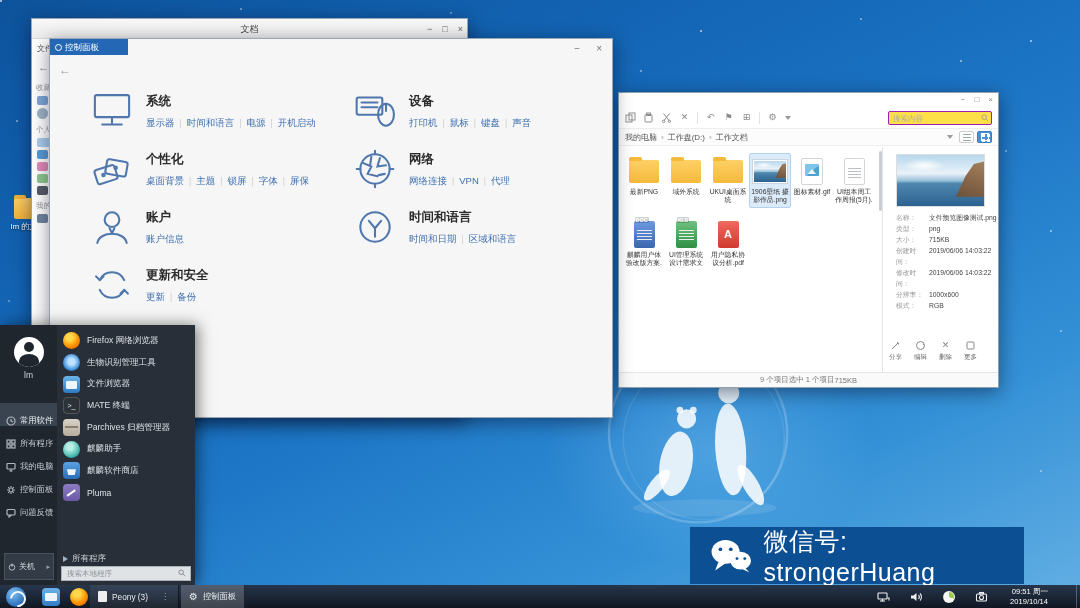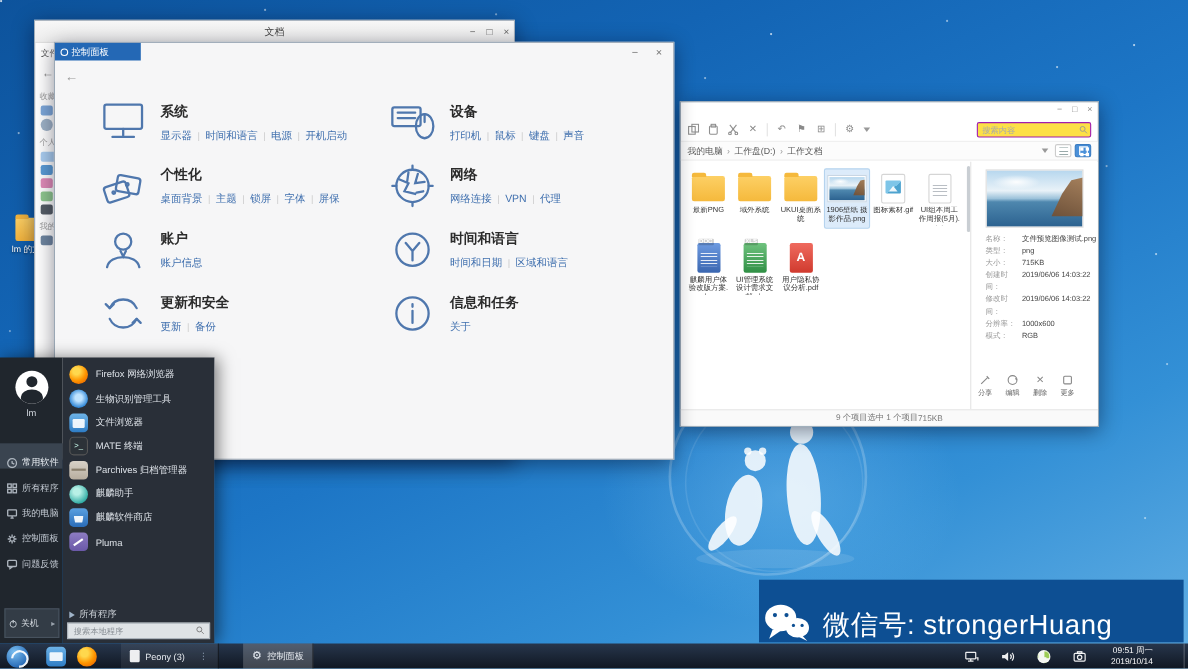--- a/index.html
+++ b/index.html
@@ -153,33 +153,33 @@
     background:linear-gradient(#27364c,#101722);display:flex;align-items:center}
   .tk-orb{width:20px;height:20px;border-radius:50%;margin-left:6px;
     background:radial-gradient(circle at 35% 30%,#7cc0f2,#2a6db8 70%,#1c4f8e);position:relative;flex:none}
   .tk-orb::before{content:"";position:absolute;left:4px;top:4px;width:12px;height:12px;border-radius:50%;
     border:2px solid rgba(255,255,255,.92);border-left-color:transparent;transform:rotate(-40deg)}
   .tk-ic{width:18px;height:18px;border-radius:4px;margin-left:16px;flex:none;position:relative}
   .tk-fm{background:linear-gradient(#6db3e8,#2e7cc4)}
   .tk-fm::before{content:"";position:absolute;left:3px;top:5px;width:12px;height:8px;background:#fff;border-radius:1px;opacity:.9}
   .tk-ff{border-radius:50%;background:radial-gradient(circle at 38% 32%,#ffd84d 0 20%,#ff9500 55%,#e66000 90%);margin-left:10px}
   .tk-btn{height:23px;display:flex;align-items:center;gap:5px;padding:0 8px;font-size:8.3px;color:#e6eaef;
-    background:rgba(255,255,255,.07);border-right:1px solid rgba(0,0,0,.55);margin-left:22px;position:relative}
+    background:rgba(255,255,255,.07);border-right:1px solid rgba(0,0,0,.55);margin-left:2px;position:relative}
   .tk-btn.active{background:rgba(255,255,255,.2)}
   .tk-btn .docg{width:9px;height:11px;background:#fff;border-radius:1px;position:relative;opacity:.92}
   .tk-btn .dots{margin-left:8px;color:#9fb0c4;font-size:8px;letter-spacing:1px}
   .tk-gear{color:#e8edf4;font-size:10px;line-height:10px}
   .tray{margin-left:auto;display:flex;align-items:center;gap:20px;padding-right:0}
   .tray svg{width:13px;height:12px;stroke:rgba(255,255,255,.92);fill:none;stroke-width:1.1}
   .pieic{width:12px;height:12px;border-radius:50%;background:conic-gradient(#9ccc56 0 110deg,#f4f7f2 110deg 360deg);border:1px solid rgba(255,255,255,.6)}
   .clock{text-align:right;color:#fff;font-size:7.6px;line-height:1.25;padding:0 8px 0 2px}
   .tk-edge{width:4px;height:23px;border-left:1px solid rgba(255,255,255,.25)}
   
-  #wmark{position:absolute;left:690px;top:527px;width:386px;height:57px;background:#0d4f93;z-index:5;
-    display:flex;align-items:flex-end;gap:12px;padding-left:4px}
+  #wmark{position:absolute;left:690px;top:527px;width:334px;height:57px;background:#0d4f93;z-index:5;
+    display:flex;align-items:center;gap:12px;padding-left:20px}
   #wmark .wtxt{color:#fff;font-size:25px;letter-spacing:.5px}
 </style>
 </head>
 <body>
 
 <div id="desktop">
   <div class="stars"></div>
   <div class="glow"></div>
 
   <svg class="abs" viewBox="0 0 240 220" style="left:585px;top:318px;width:230px;height:215px">
@@ -543,33 +543,20 @@
           <svg viewBox="0 0 36 32">
             <circle cx="18" cy="16" r="12"></circle>
             <path d="M18,17 L13,11 M18,17 L23,11 M18,17 L18,24"></path>
           </svg>
         </span>
       <div>
           <div class="cp-title">时间和语言</div>
         <div class="cp-links">
           <span class="cp-link">时间和日期</span><span class="cp-link">区域和语言</span>
         </div>
-        </div>
-    </div>
-    <div class="cp-cat" style="left:303px;top:226px">
-      <span class="cp-ico">
-          <svg viewBox="0 0 36 32">
-            <circle cx="18" cy="16" r="12"></circle>
-            <line x1="18" y1="9" x2="18" y2="11"></line>
-            <line x1="18" y1="14" x2="18" y2="23"></line>
-          </svg>
-        </span>
-      <div>
-          <div class="cp-title">信息和任务</div>
-        <div class="cp-links"><span class="cp-link">关于</span></div>
         </div>
     </div>
   </div>
 
   <div id="wmark">
     <svg width="42" height="36" viewBox="0 0 40 34">
       <ellipse cx="15" cy="13" rx="13.5" ry="11.5" fill="#fff"></ellipse>
       <polygon points="8,23 5,31 15,24" fill="#fff"></polygon>
       <circle cx="10" cy="10.5" r="1.8" fill="#0d4f93"></circle>
         <circle cx="20" cy="10.5" r="1.8" fill="#0d4f93"></circle>

